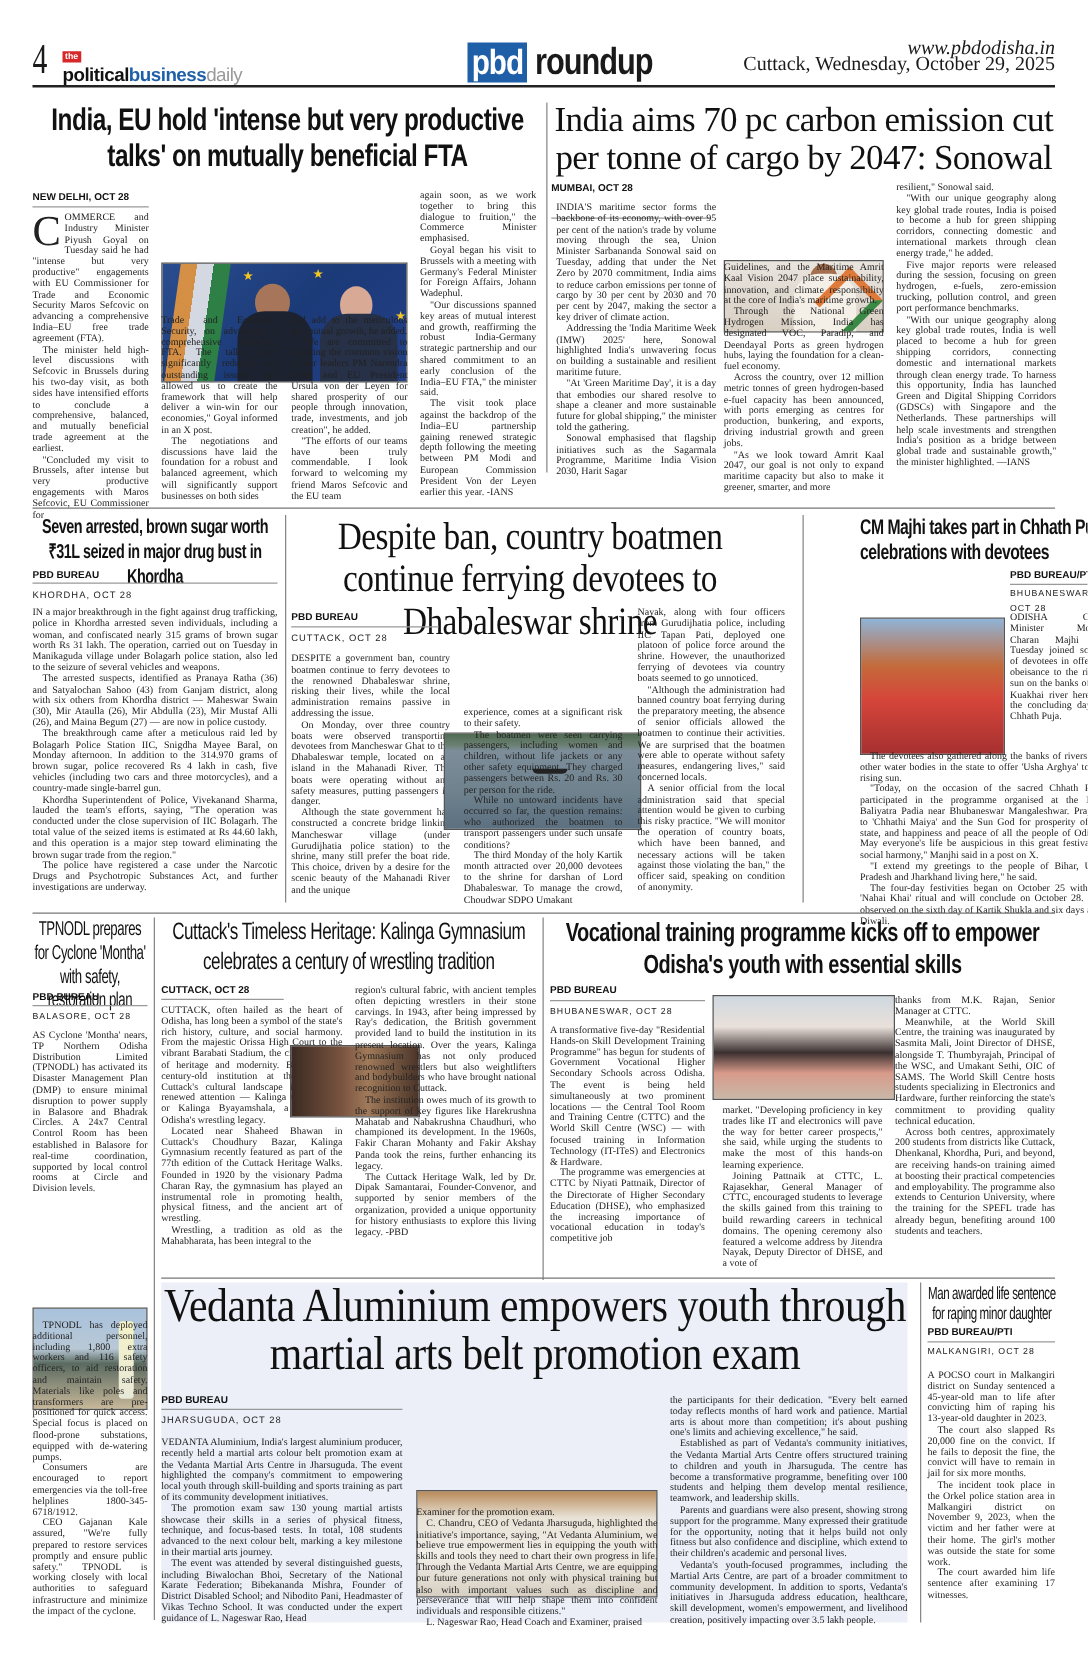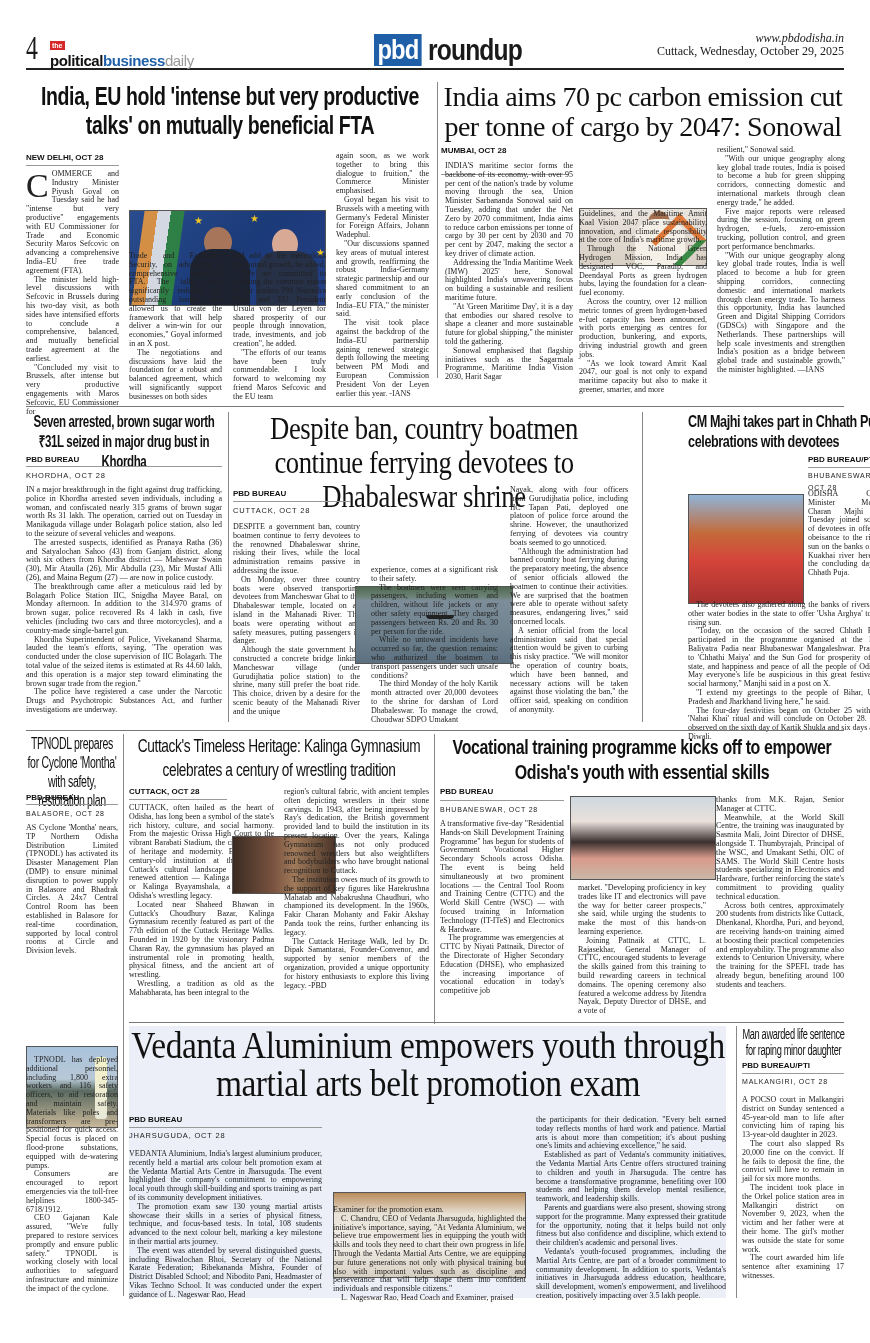--- a/index.html
+++ b/index.html
@@ -13,21 +13,21 @@
   .page-num { left: 0; top: 2px; font-size: 34px; font-family: "Liberation Serif", serif; line-height: 36px; transform: scaleX(0.7); transform-origin: left; }
   .brand { left: 24px; top: 6px; }
   .brand-the { display: inline-block; background: #d62828; color: #fff; font-family: "Liberation Sans", sans-serif; font-weight: bold; font-size: 7px; padding: 0 2px; line-height: 9px; }
   .brand-line { font-family: "Liberation Sans", sans-serif; font-weight: bold; font-size: 15px; letter-spacing: -0.4px; line-height: 17px; }
   .brand-pol { color: #111; }
   .brand-bus { color: #1f5fa8; }
   .brand-daily { color: #999; font-weight: normal; }
   .pbd-logo { left: 348px; top: 6px; display: flex; align-items: center; }
   .pbd-box { background: #1f5fa8; color: #fff; font-family: "Liberation Sans", sans-serif; font-weight: bold; font-size: 28px; line-height: 32px; padding: 0 4px; letter-spacing: -1px; transform: scaleX(0.85); transform-origin: left; }
   .pbd-word { font-family: "Liberation Sans", sans-serif; font-weight: bold; font-size: 30px; line-height: 32px; margin-left: -2px; letter-spacing: -1px; transform: scaleX(0.82); transform-origin: left; }
-  .dateline-top { right: 0; top: 4px; text-align: right; font-size: 12px; line-height: 13px; }
+  .dateline-top { right: 0; top: 4px; text-align: right; font-size: 16px; line-height: 13px; }
   .dateline-top .url { font-style: italic; }
 
   
   .hl { font-weight: bold; text-align: center; color: #111; line-height: 1.05; letter-spacing: -0.5px; }
   .hl-sans { font-family: "Liberation Sans", sans-serif; }
   .hl-serif { font-family: "Liberation Serif", serif; font-weight: normal; }
   .byline { font-family: "Liberation Sans", sans-serif; font-weight: bold; font-size: 8px; line-height: 11px; color: #111; }
   .place { font-family: "Liberation Sans", sans-serif; font-size: 7.5px; letter-spacing: 0.8px; line-height: 12px; color: #222; }
   .rule { border-bottom: 1px solid #999; }
   .body { font-size: 8px; line-height: 8.8px; text-align: justify; color: #222; hyphens: auto; }

